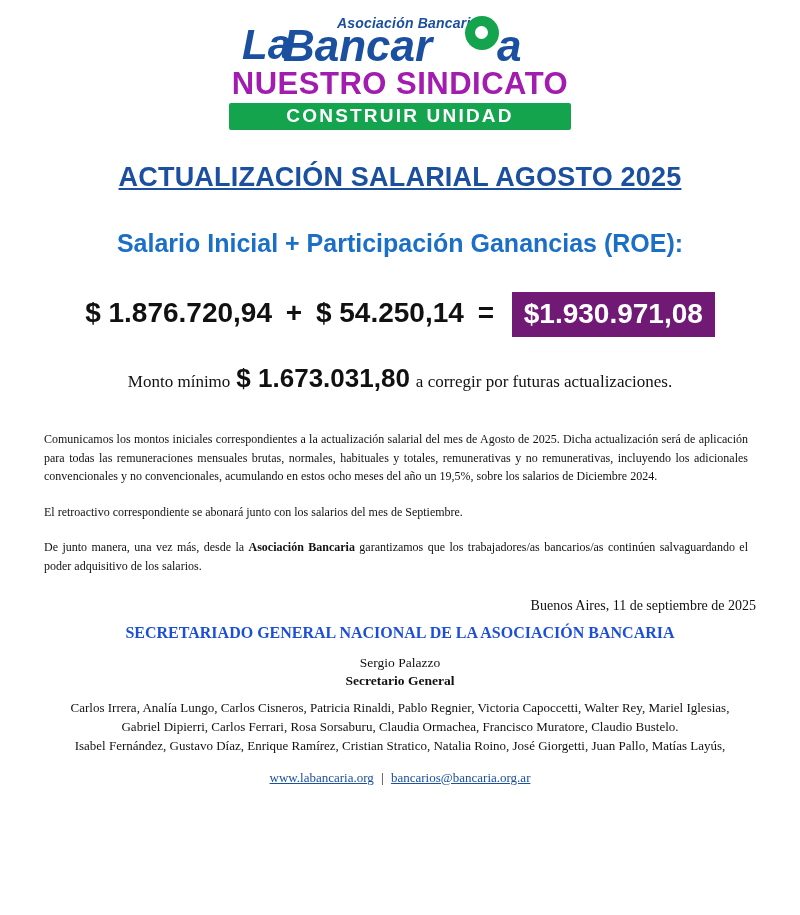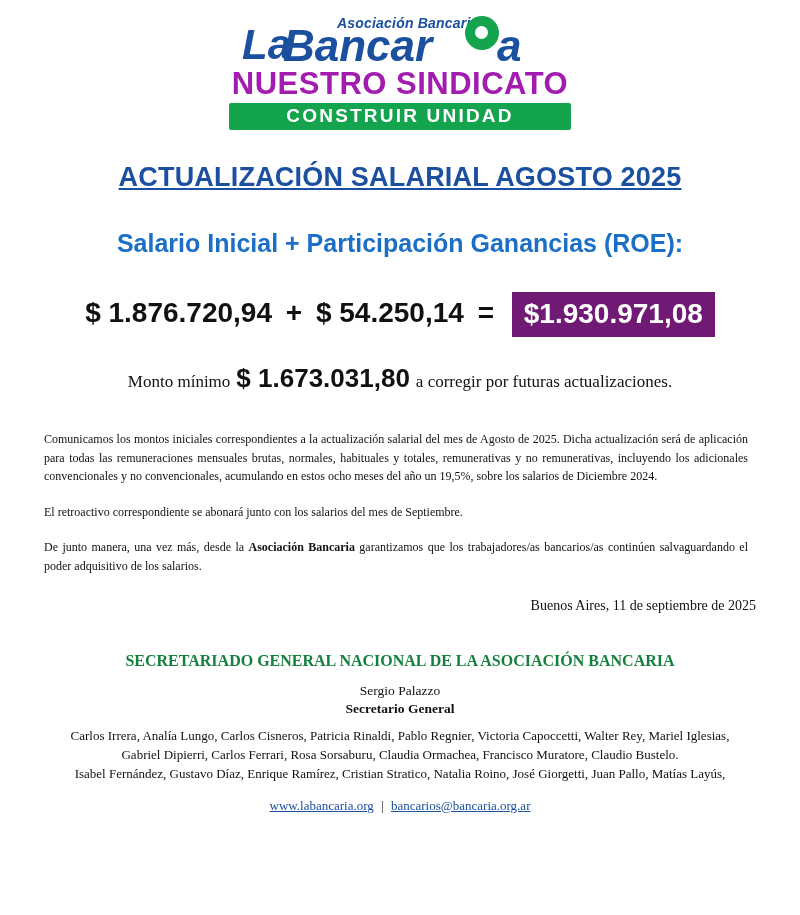--- a/index.html
+++ b/index.html
@@ -195,26 +195,26 @@
 
   
   .place-date {
     margin: 22px 0 0 0;
     text-align: right;
     font-family: "Liberation Serif", serif;
     font-size: 14px;
     color: #111111;
   }
   .secretariado {
-    margin: 38px 0 0 0;
+    margin: 10px 0 0 0;
     text-align: center;
     font-family: "Liberation Serif", serif;
     font-weight: bold;
     font-size: 16px;
-    color: #15803d;
+    color: #1d4ed8;
   }
   .sec-name {
     margin-top: 12px;
     text-align: center;
     font-family: "Liberation Serif", serif;
     font-size: 13.5px;
     color: #111111;
     line-height: 1.35;
   }
   .sec-role {

